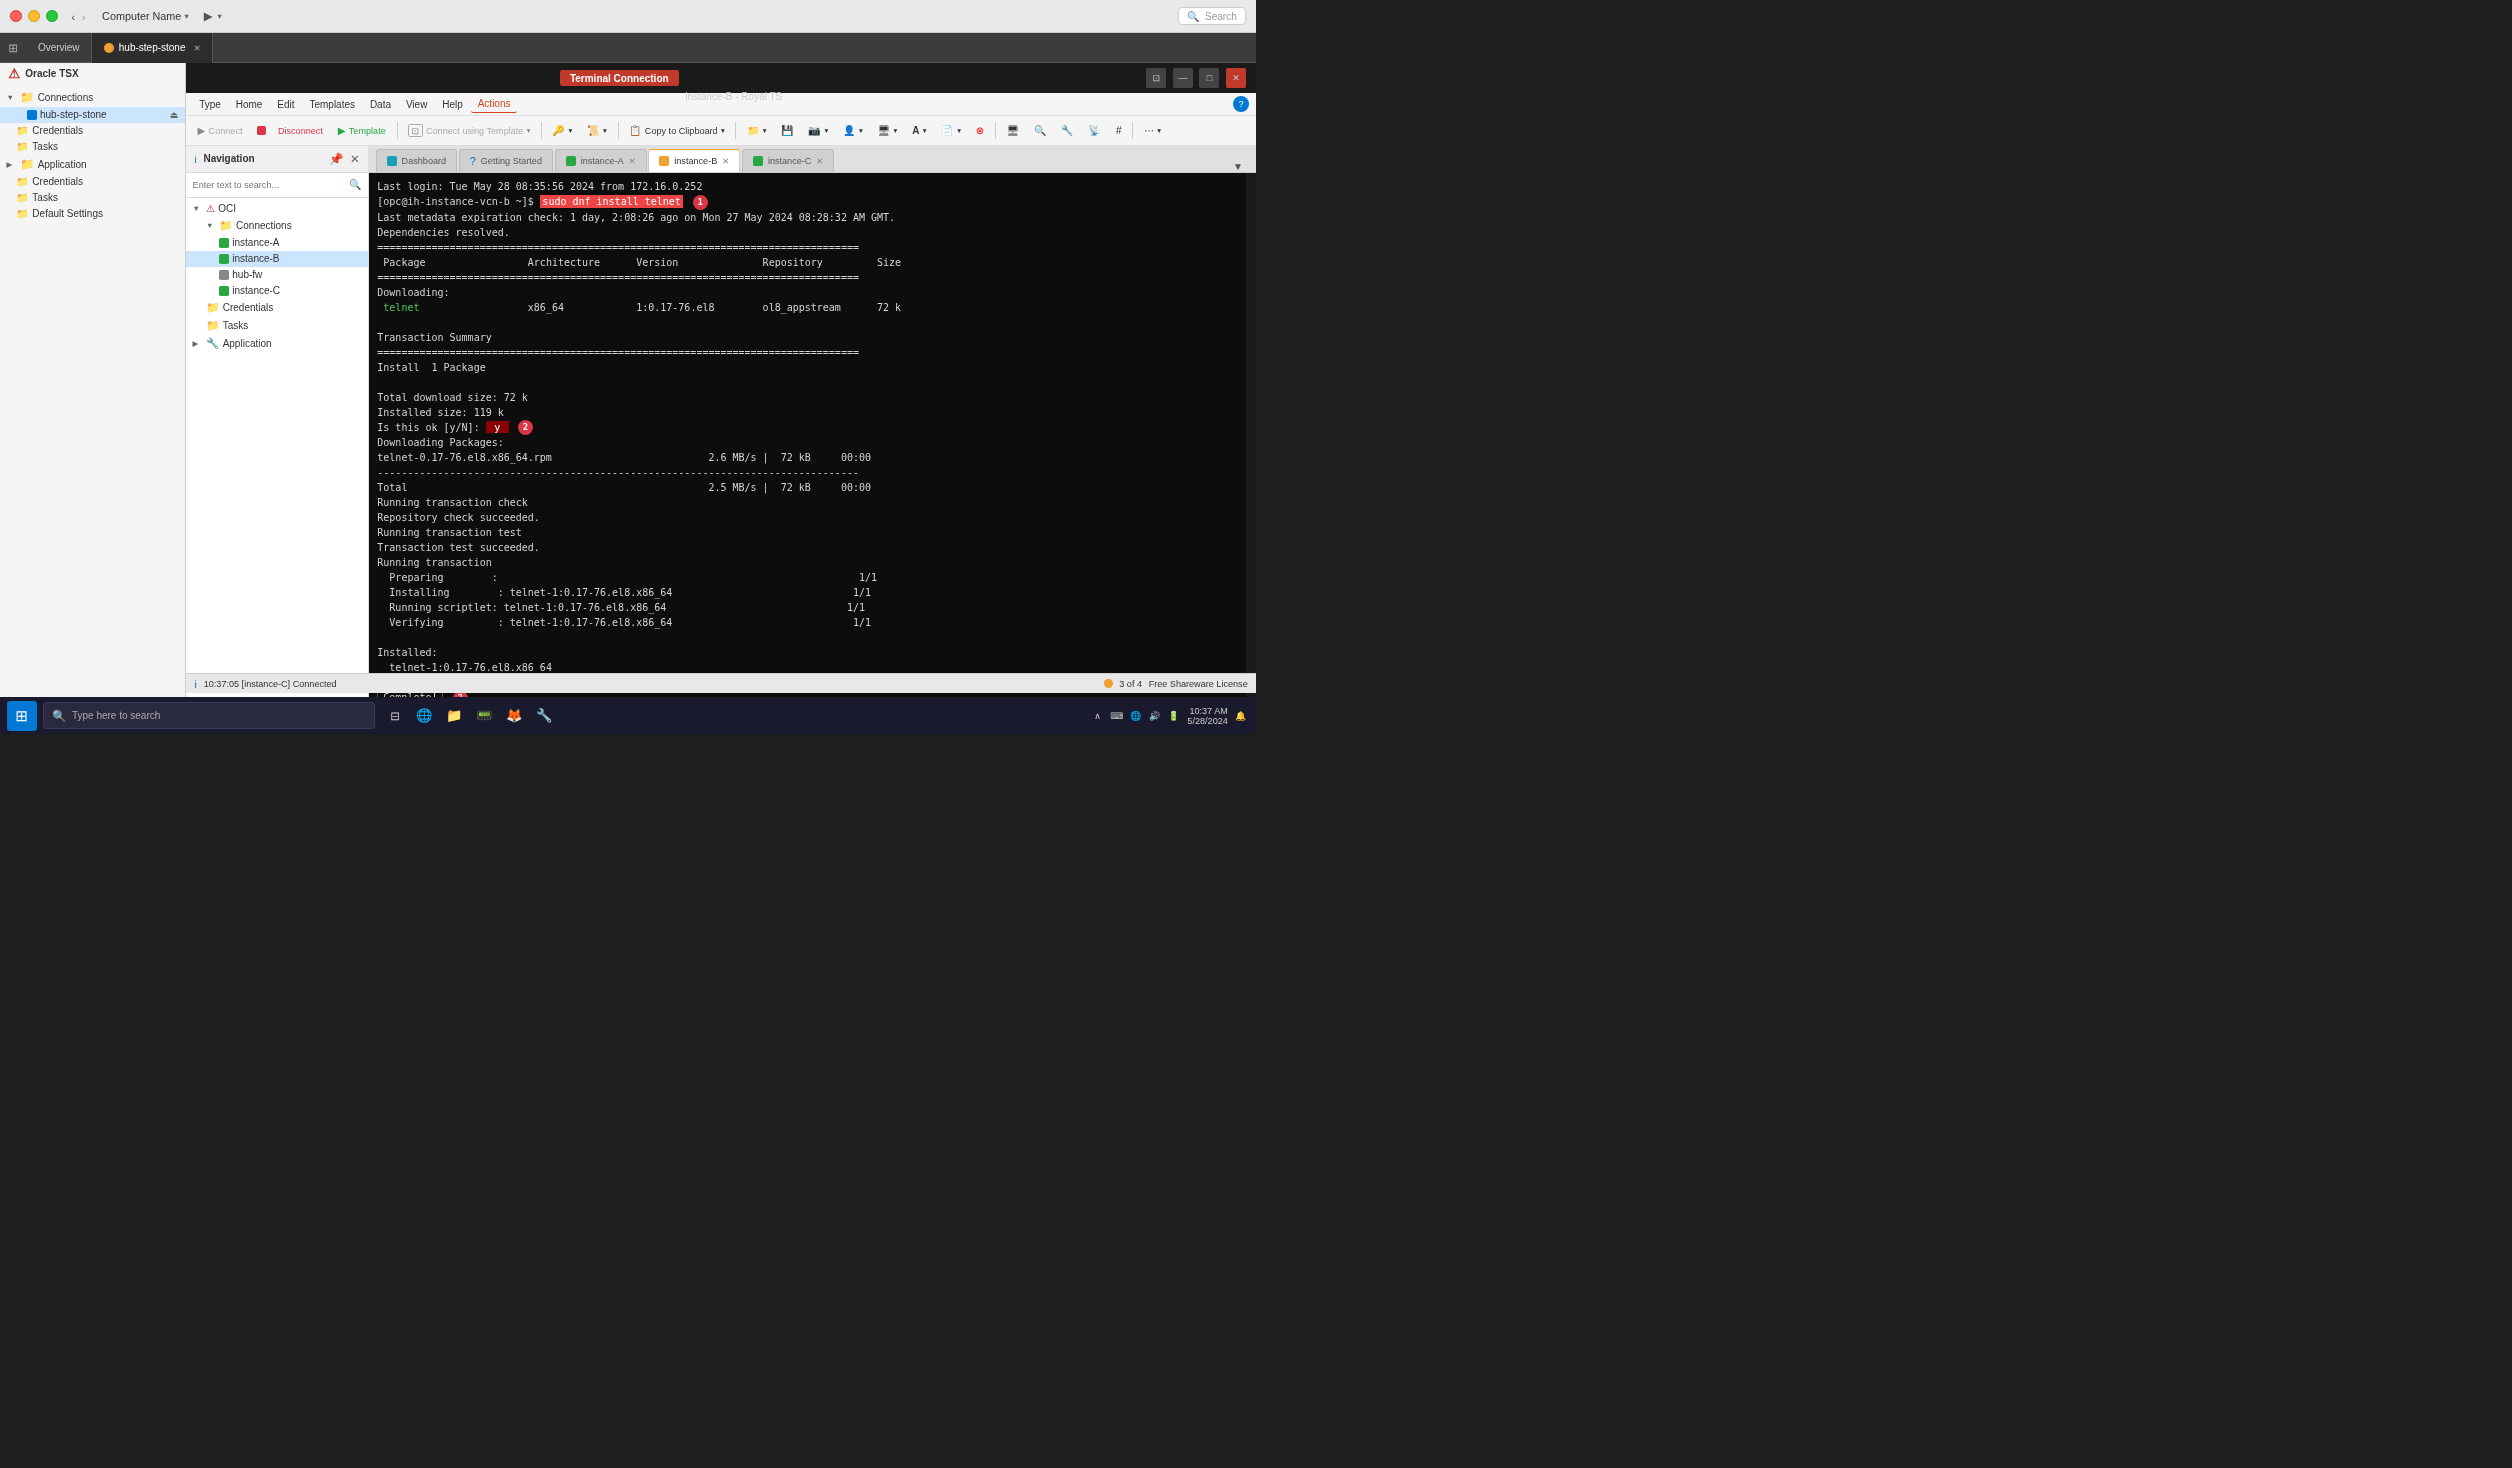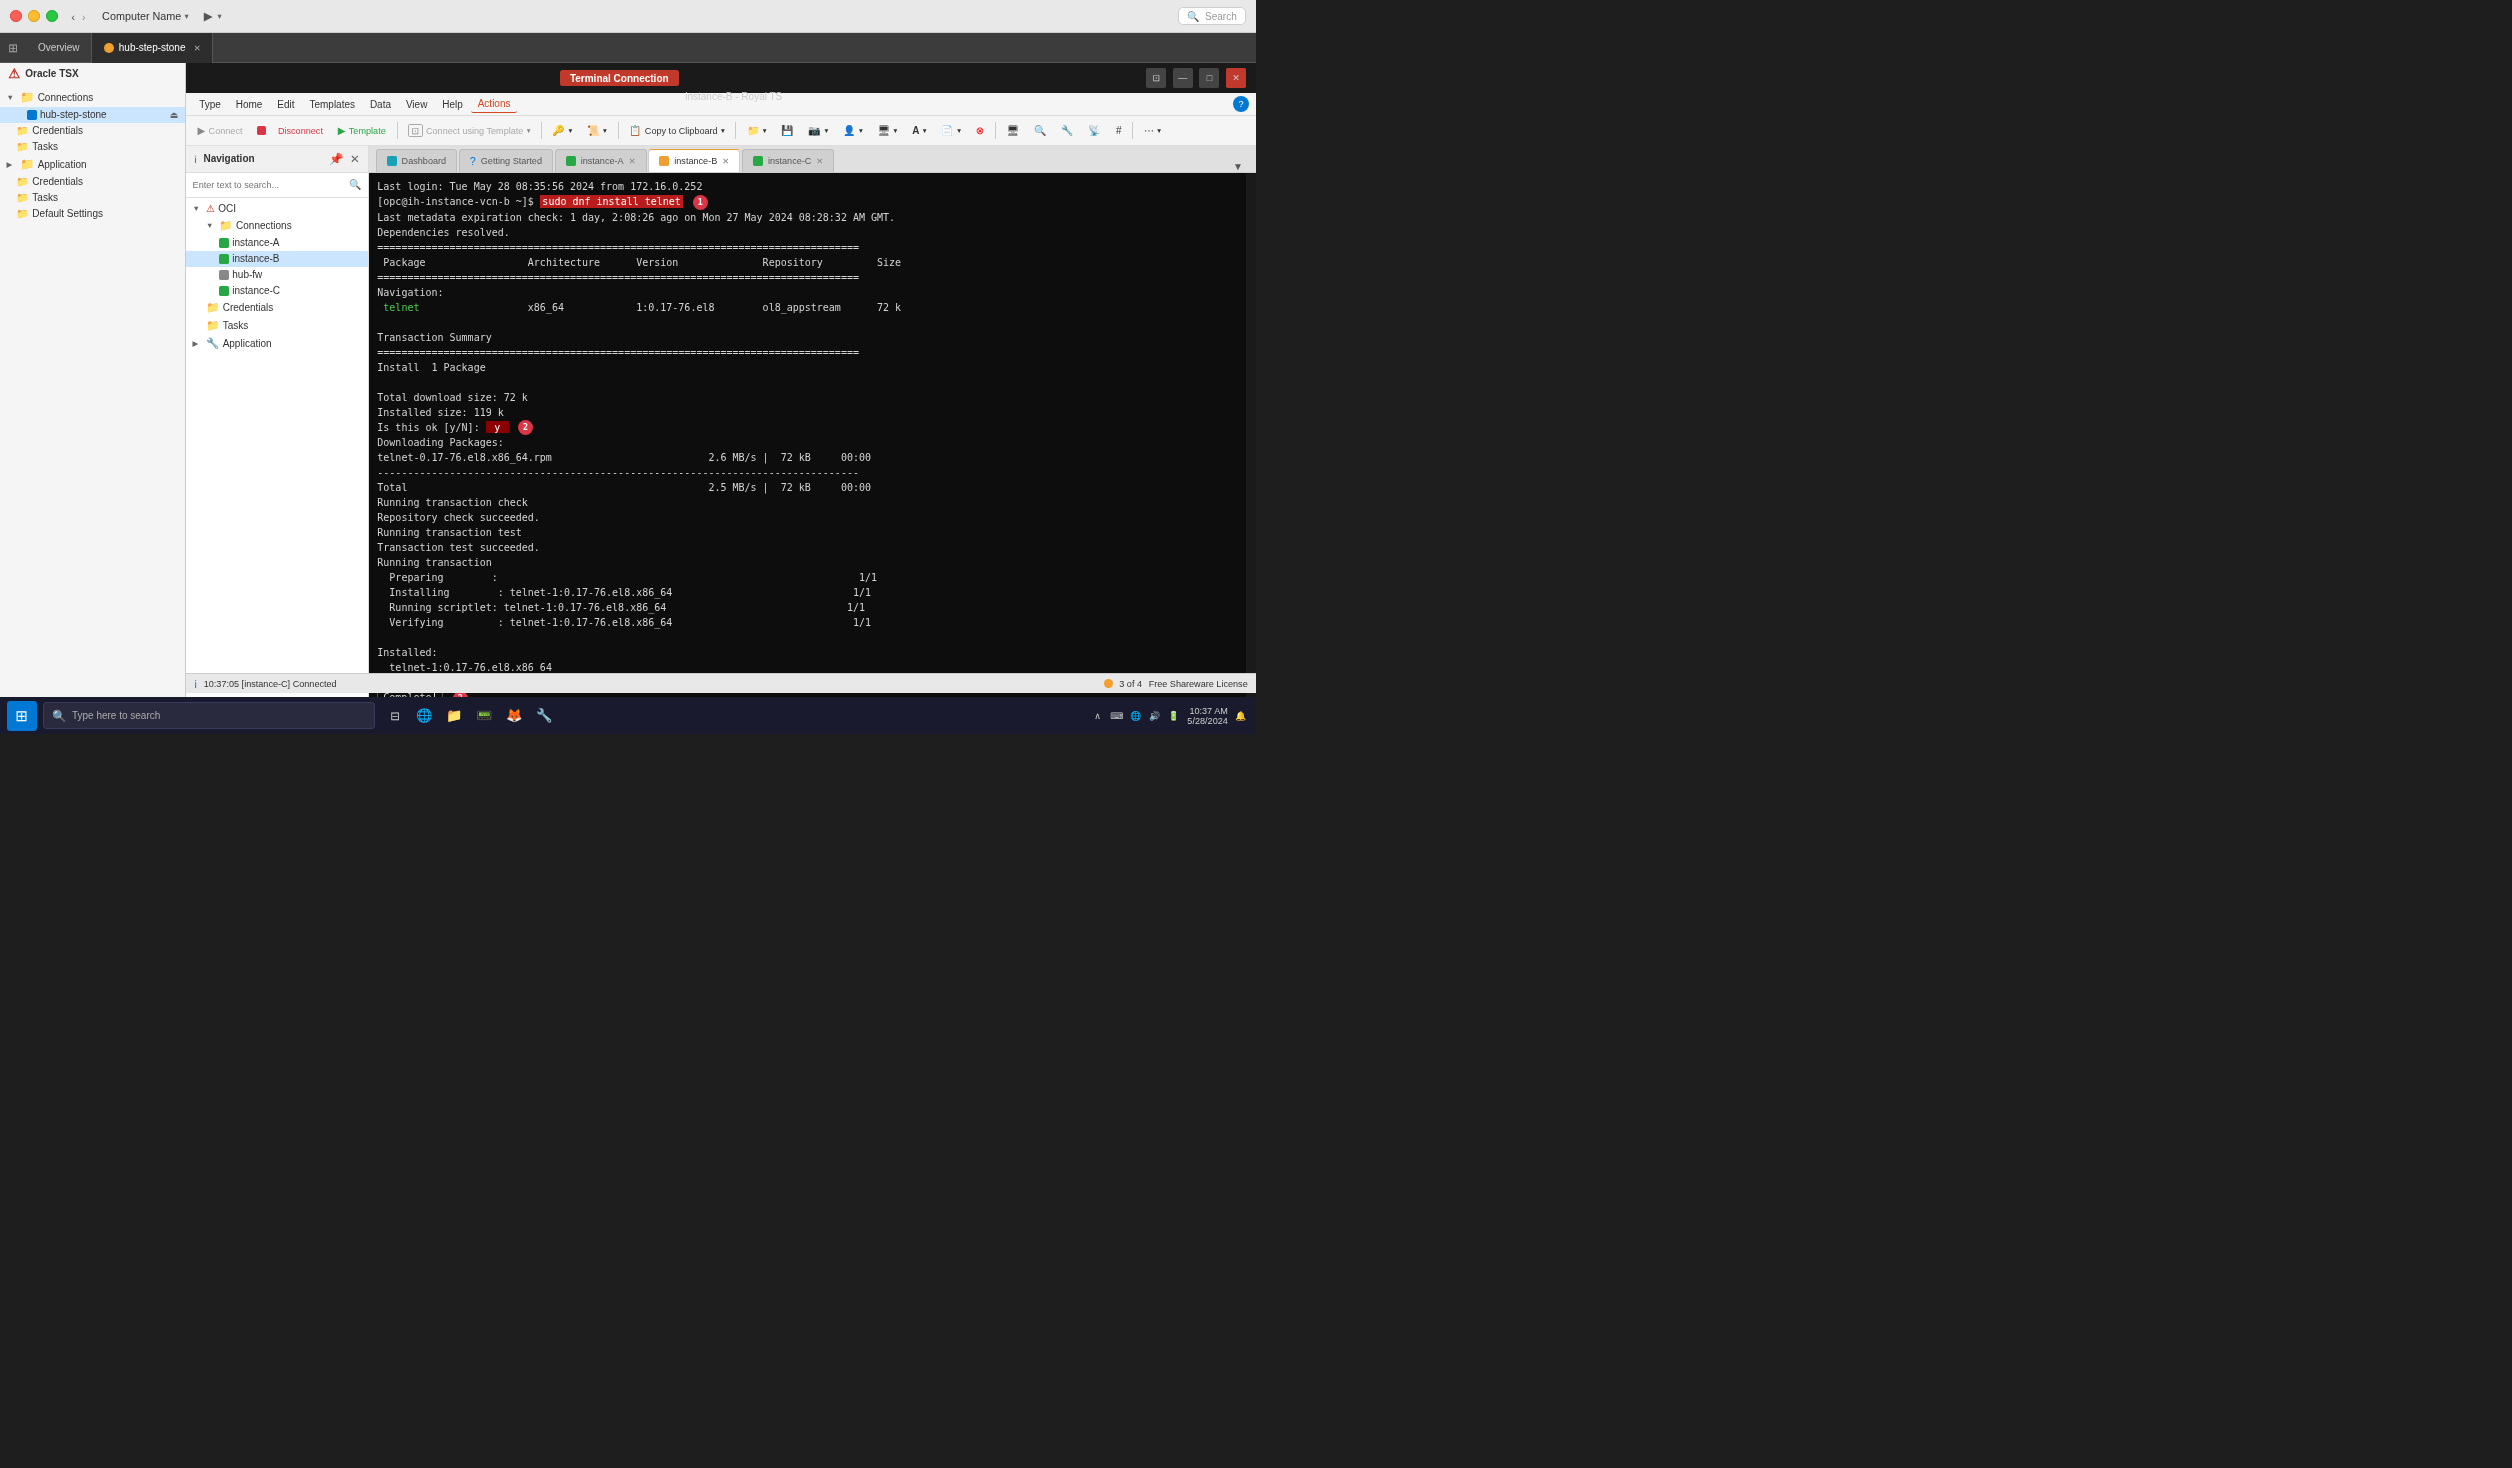--- a/index.html
+++ b/index.html
@@ -196,21 +196,21 @@
     }
     .terminal-scrollbar {
       position: absolute;
       right: 0;
       top: 0;
       width: 10px;
       height: 100%;
       background: #1a1a1a;
     }
     .terminal pre { white-space: pre-wrap; word-break: break-all; }
-    .cmd-highlight { background: #b91c1c; color: #fff; padding: 0.8px 2.5px; }
+    .cmd-highlight { background: #ef4444; color: #fff; padding: 0.8px 2.5px; }
     .answer-highlight { background: #8b0000; color: #fff; padding: 0.8px 2.5px; }
     .step-badge {
       display: inline-flex;
       align-items: center;
       justify-content: center;
       width: 15px;
       height: 15px;
       background: #dc3545;
       color: white;
       border-radius: 50%;
@@ -664,21 +664,21 @@
 
               <div class="terminal-scrollbar"></div>
 
               <pre><span>Last login: Tue May 28 08:35:56 2024 from 172.16.0.252</span>
 <span>[opc@ih-instance-vcn-b ~]$ <span class="cmd-highlight">sudo dnf install telnet</span> <span class="step-badge">1</span></span>
 <span>Last metadata expiration check: 1 day, 2:08:26 ago on Mon 27 May 2024 08:28:32 AM GMT.</span>
 <span>Dependencies resolved.</span>
 <span>================================================================================</span>
 <span> Package                 Architecture      Version              Repository         Size</span>
 <span>================================================================================</span>
-<span>Navigation:</span>
+<span>Downloading:</span>
 <span> <span class="term-green">telnet</span>                  x86_64            1:0.17-76.el8        ol8_appstream      72 k</span>
 <span> </span>
 <span>Transaction Summary</span>
 <span>================================================================================</span>
 <span>Install  1 Package</span>
 <span> </span>
 <span>Total download size: 72 k</span>
 <span>Installed size: 119 k</span>
 <span>Is this ok [y/N]: <span class="answer-highlight"> y </span> <span class="step-badge">2</span></span>
 <span>Downloading Packages:</span>

